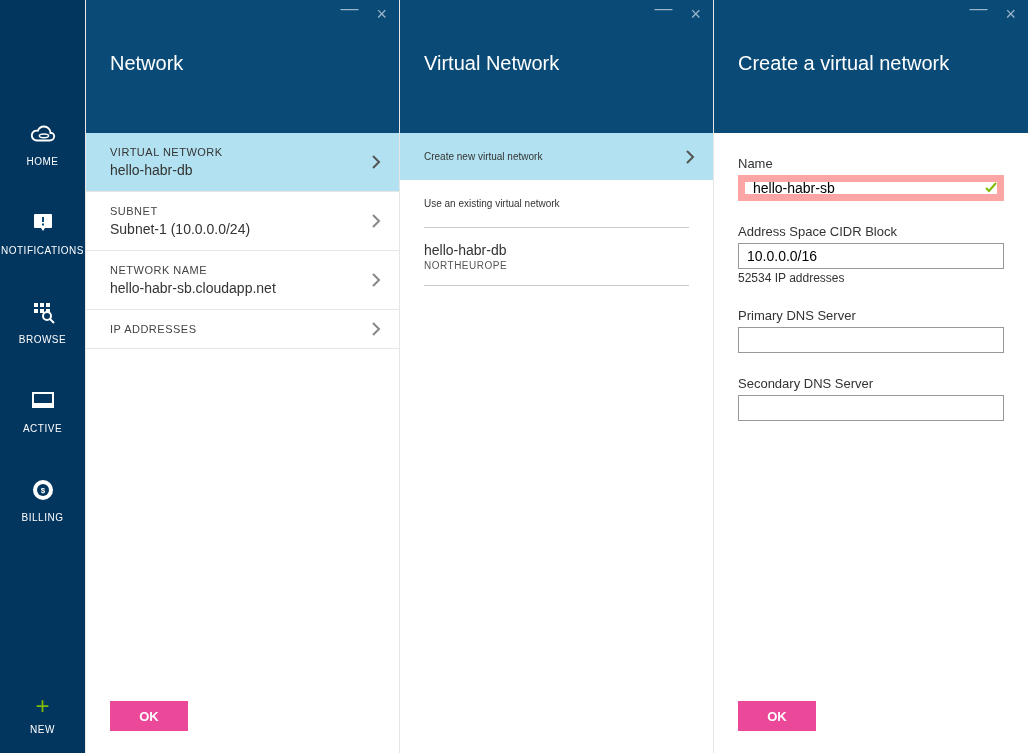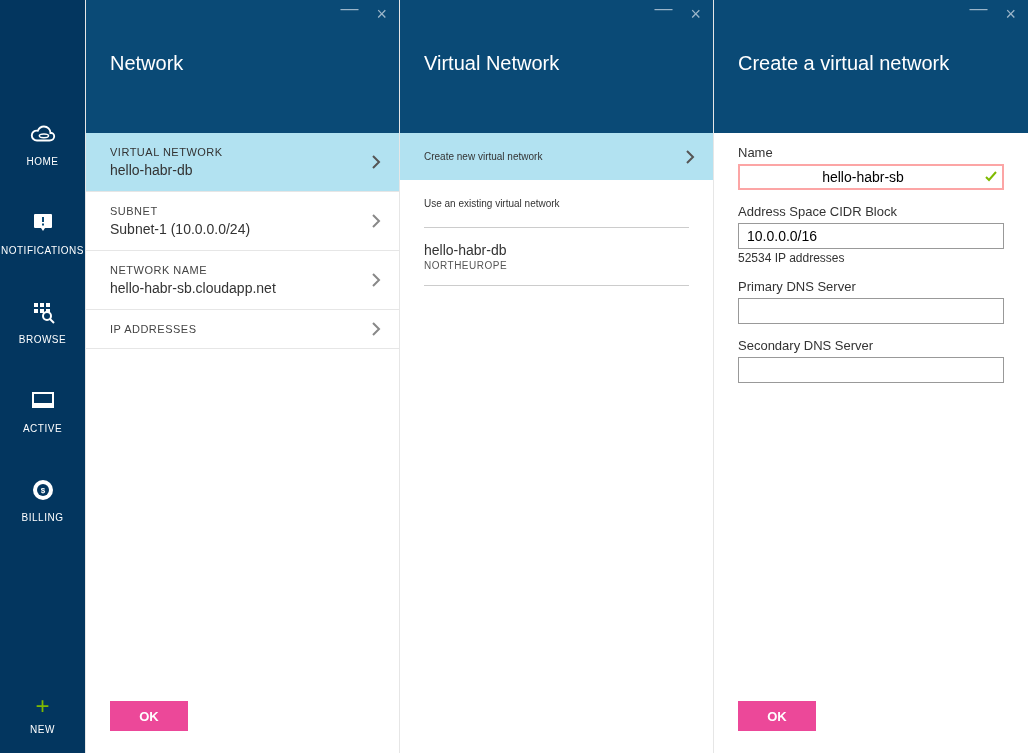--- a/index.html
+++ b/index.html
@@ -35,26 +35,26 @@
 
     
     .p2-item { padding: 18px 48px 18px 24px; position: relative; font-size: 10px; color: #333; }
     .p2-item.selected { background: #b2e2f1; cursor: pointer; }
     .p2-divider { border-bottom: 1px solid #ccc; margin: 0 24px; }
     .p2-existing-item { padding: 14px 24px; cursor: pointer; }
     .p2-existing-name { font-size: 14px; color: #333; }
     .p2-existing-loc { font-size: 10px; letter-spacing: 0.5px; color: #555; margin-top: 2px; }
 
     
-    .form-body { padding: 12px 24px 0 24px; }
-    .form-label { font-size: 13px; color: #333; margin-bottom: 4px; margin-top: 14px; display: block; }
+    .form-body { padding: 23px 24px 0 24px; }
+    .form-label { font-size: 13px; color: #333; margin-bottom: 4px; margin-top: 23px; display: block; }
     .form-label:first-child { margin-top: 0; }
     .form-input-wrap { position: relative; }
     .form-input { width: 100%; border: 1px solid #999; padding: 4px 24px 4px 8px; font-size: 14px; height: 26px; outline: none; }
-    .form-input.valid { border: 2px solid #fca5a5; text-align: center; }
+    .form-input.valid { border: 7px solid #fca5a5; }
     .valid-check { position: absolute; right: 6px; top: 50%; transform: translateY(-50%); color: #7fba00; font-weight: bold; }
     .form-hint { font-size: 12px; color: #333; margin-top: 2px; }
 
     
     .panel-footer { margin-top: auto; padding: 0 24px 22px 24px; }
     .ok-btn { background: #ec4899; color: #fff; border: none; width: 78px; height: 30px; font-size: 13px; font-weight: 600; cursor: pointer; }
 
     svg { display: block; }
   </style>
 </head>

